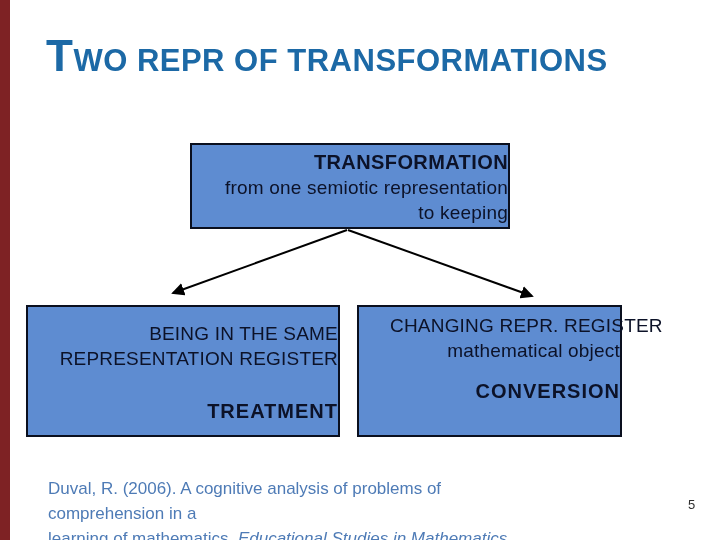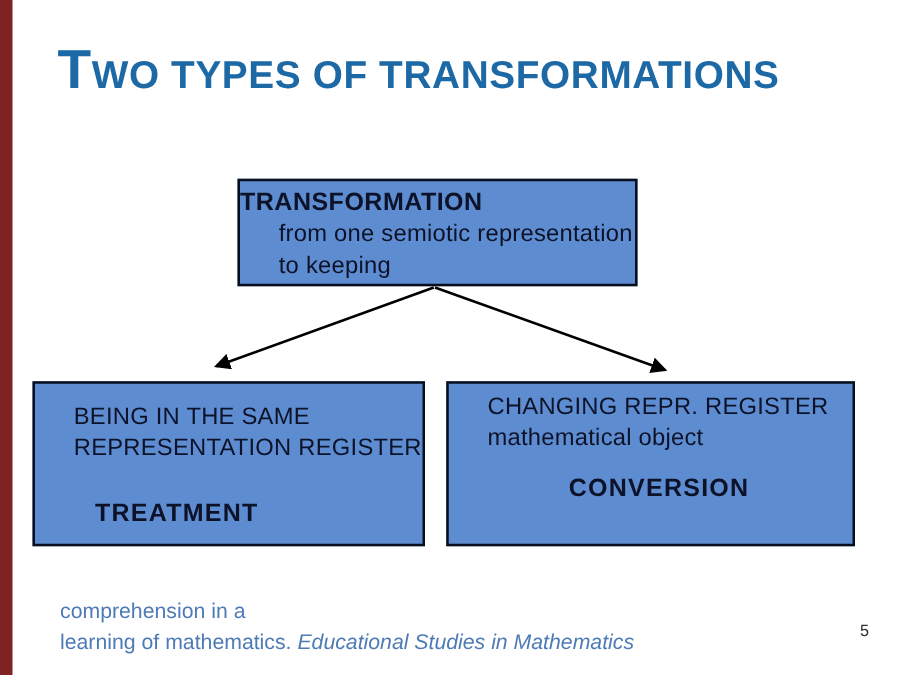--- a/index.html
+++ b/index.html
@@ -26,30 +26,30 @@
     letter-spacing: 0.5px;
     white-space: nowrap;
   }
   .slide-title .lead { font-size: 44px; }
   .slide-title .rest { font-size: 31px; }
   .box {
     position: absolute;
     background: #5e8cd1;
     border: 2px solid #0a0f1e;
     box-sizing: border-box;
-    text-align: left;
+    text-align: right;
     color: #0c1228;
   }
   .box .ln { font-size: 19px; line-height: 25px; letter-spacing: 0.2px; white-space: nowrap; padding-left: 31px; }
   .box .heading { font-weight: bold; font-size: 20px; line-height: 25px; letter-spacing: 0.4px; }
   .box .label { font-weight: bold; font-size: 20px; line-height: 25px; letter-spacing: 1px; padding-left: 48px; }
   .box-top { left: 190px; top: 143px; width: 320px; height: 86px; padding-top: 5px; }
   .box-left { left: 26px; top: 305px; width: 314px; height: 132px; padding-top: 14px; }
   .box-left .label { margin-top: 28px; }
-  .box-right { left: 357px; top: 305px; width: 327px; height: 132px; padding-top: 6px; }
+  .box-right { left: 357px; top: 305px; width: 265px; height: 132px; padding-top: 6px; }
   .box-right .label { margin-top: 16px; margin-left: 48px; }
   .arrows-svg {
     position: absolute;
     left: 0; top: 0;
     width: 720px; height: 540px;
     pointer-events: none;
   }
   .citation {
     position: absolute;
     left: 48px; top: 476px;
@@ -67,21 +67,21 @@
   }
 </style>
 </head>
 <body>
 
 <div class="slide">
 
   <div class="accent-bar"></div>
 
   <div class="slide-title">
-    <span class="lead">T</span><span class="rest">WO TYPES OF TRANSFORMATIONS</span>
+    <span class="lead">T</span><span class="rest">WO REPR OF TRANSFORMATIONS</span>
   </div>
 
   <div class="box box-top">
     <div class="heading">TRANSFORMATION</div>
     <div class="ln">from one semiotic representation</div>
     <div class="ln">to keeping</div>
   </div>
 
   <svg class="arrows-svg" viewBox="0 0 720 540" xmlns="http://www.w3.org/2000/svg">
     <defs>
@@ -99,19 +99,20 @@
     <div class="label">TREATMENT</div>
   </div>
 
   <div class="box box-right">
     <div class="ln">CHANGING REPR. REGISTER</div>
     <div class="ln">mathematical object</div>
     <div class="label">CONVERSION</div>
   </div>
 
   <div class="citation">
+    <div>Duval, R. (2006). A cognitive analysis of problems of</div>
     <div>comprehension in a</div>
     <div><span>learning of mathematics. </span><span class="italic">Educational Studies in Mathematics</span></div>
   </div>
 
   <div class="page-number">5</div>
 
 </div>
 
 </body></html>

